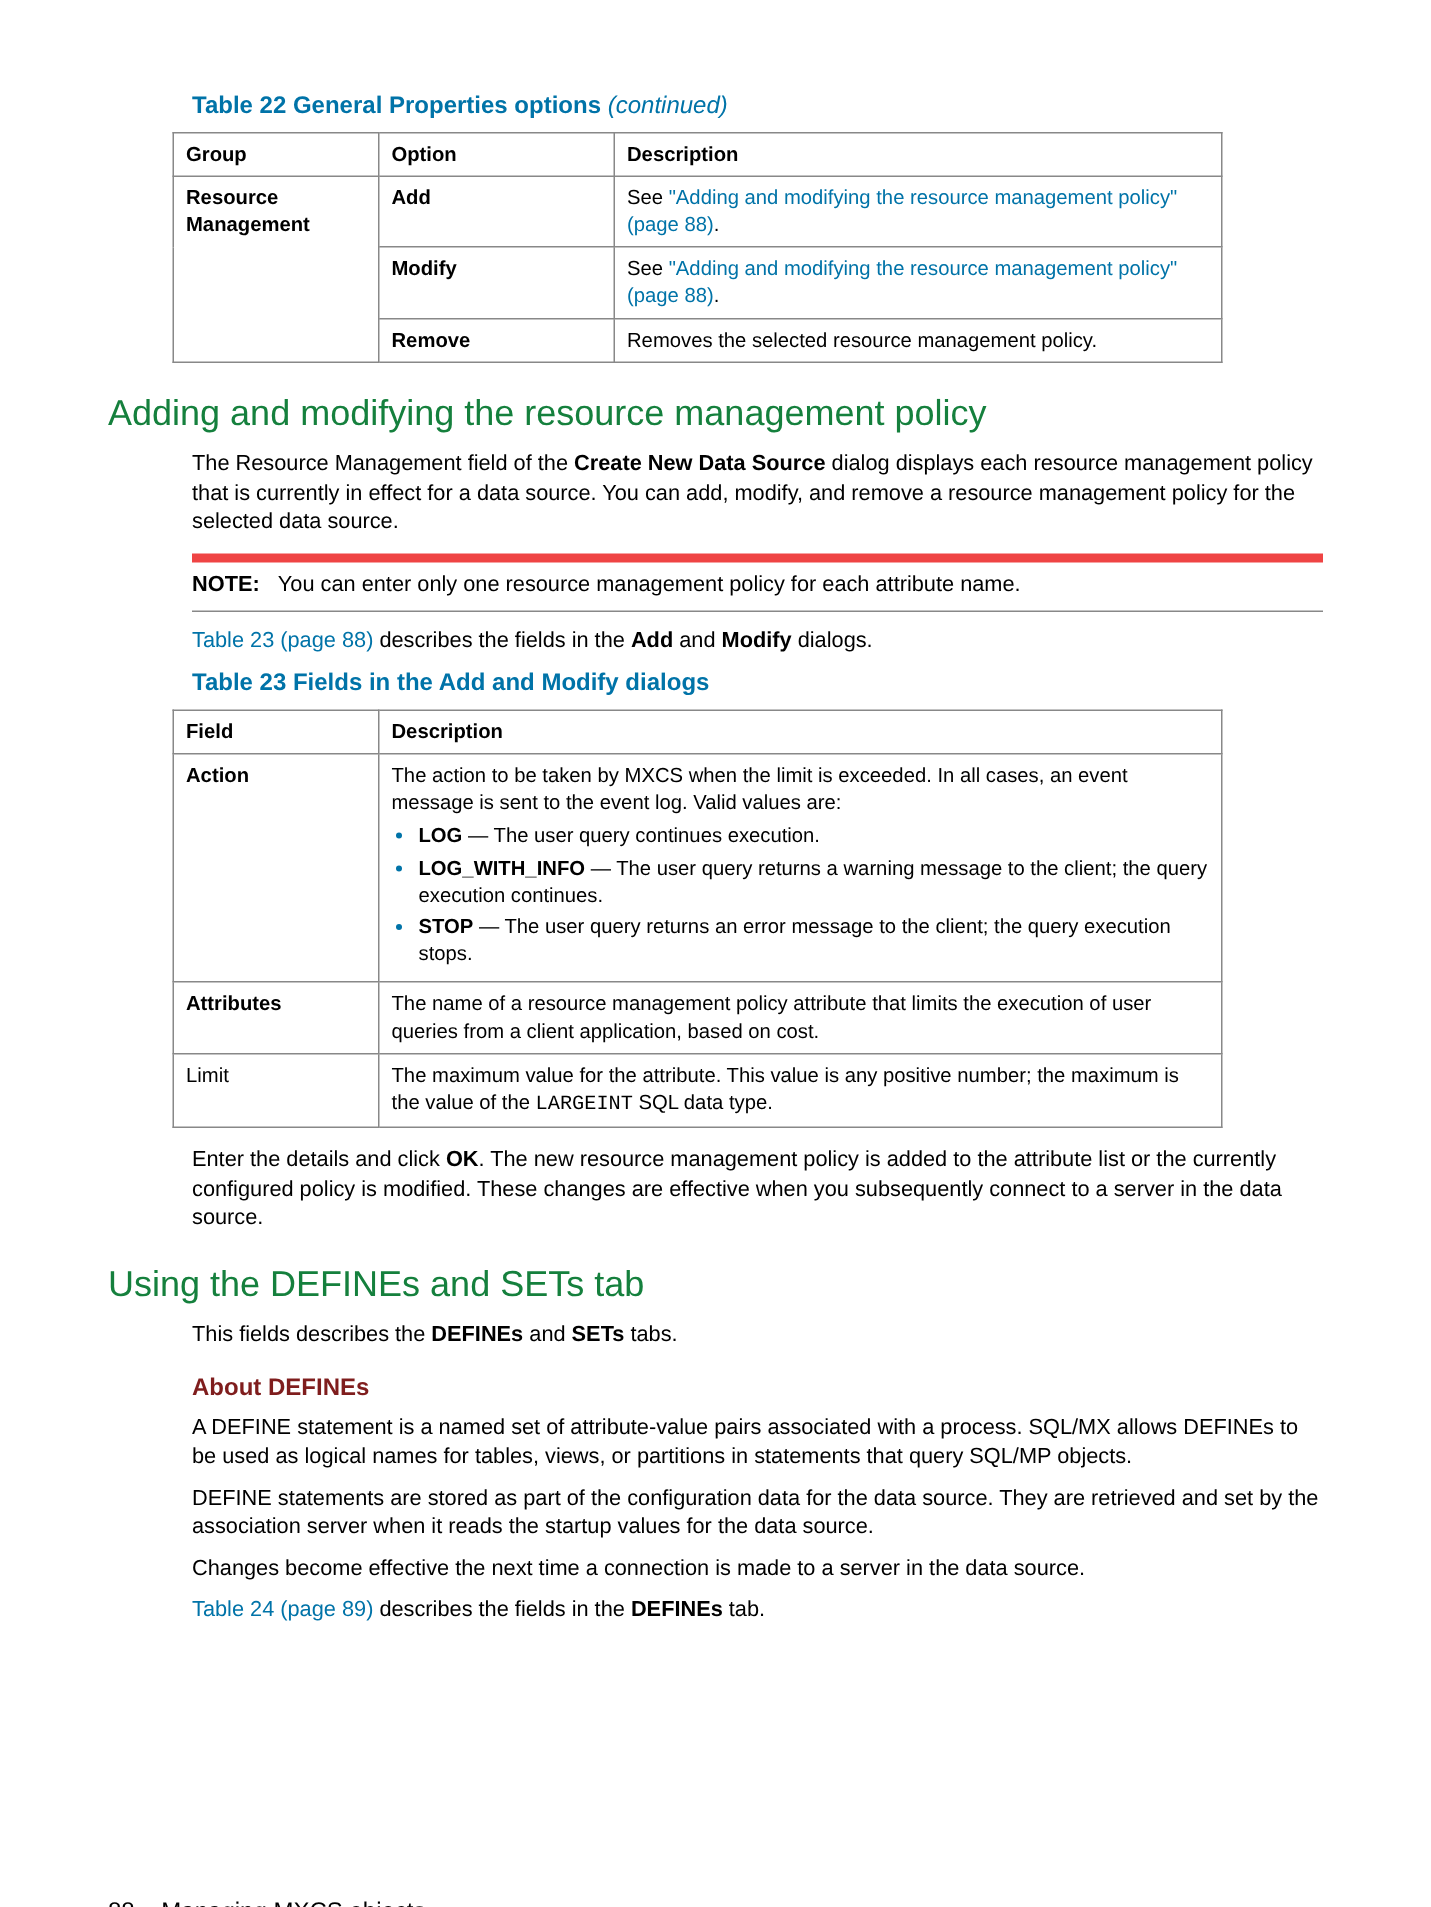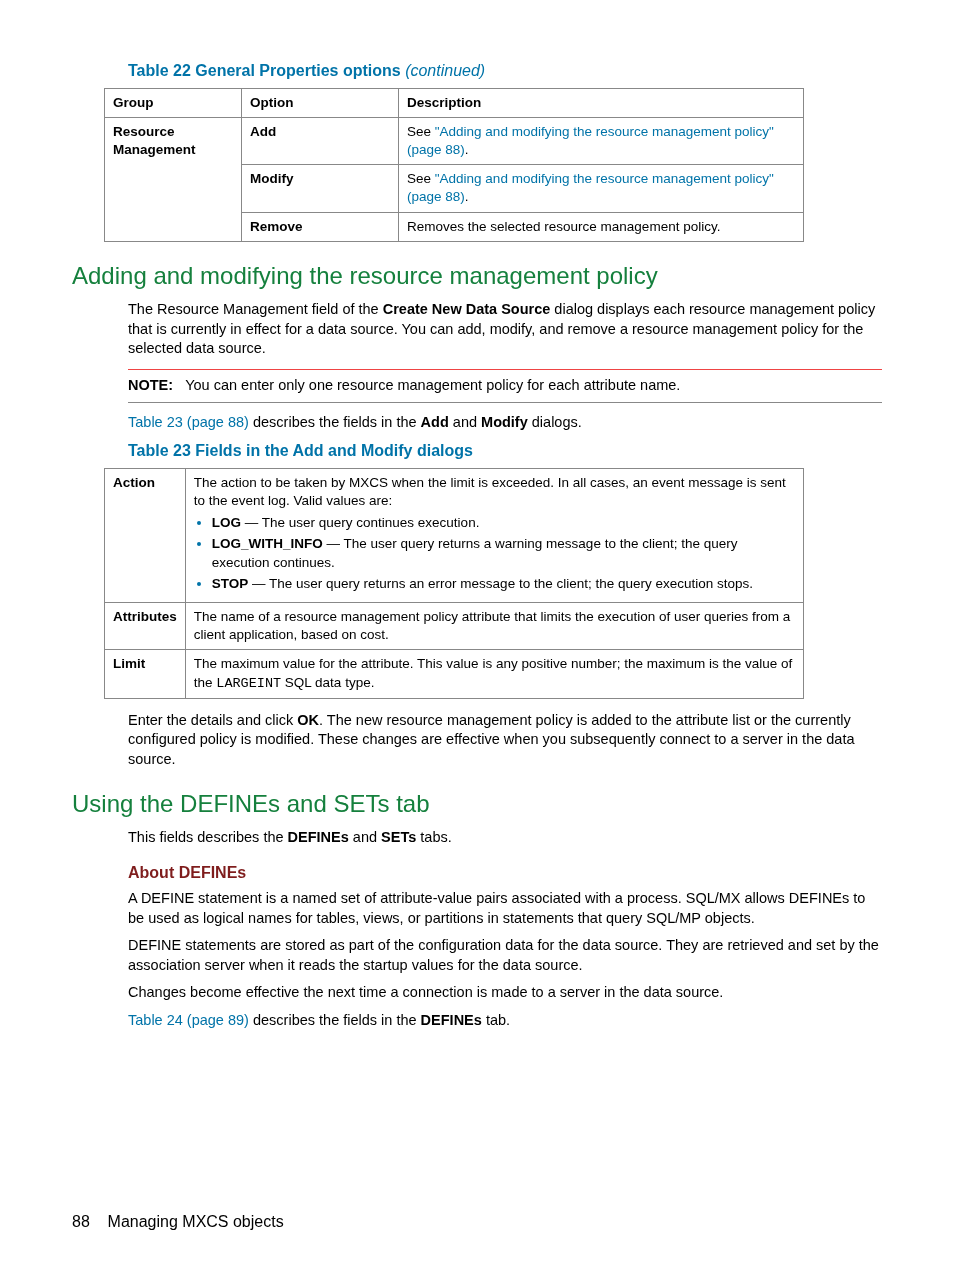--- a/index.html
+++ b/index.html
@@ -20,21 +20,21 @@
     margin: 0 0 6px 56px;
   }
   .table-caption .contin {
     color: #0073a8;
     font-style: italic;
     font-weight: normal;
   }
   table.data {
     border-collapse: collapse;
     width: 700px;
-    margin-left: 32px;
+    margin-left: 43px;
     margin-bottom: 12px;
     font-size: 13.5px;
   }
   table.data th, table.data td {
     border: 1px solid #888;
     padding: 5px 8px;
     text-align: left;
     vertical-align: top;
   }
   table.data th {
@@ -50,21 +50,21 @@
   h3 {
     color: #7f1d1d;
     font-weight: bold;
     font-size: 16px;
     margin: 14px 0 6px 56px;
   }
   p.body {
     margin: 6px 0 8px 56px;
   }
   .note-block {
-    border-top: 1px solid #ef4444;
+    border-top: 6px solid #ef4444;
     border-bottom: 1px solid #888;
     margin: 10px 0 10px 56px;
     padding: 6px 0;
   }
   .note-label { font-weight: bold; }
   .link { color: #0073a8; }
   ul.bullets {
     margin: 4px 0;
     padding-left: 18px;
   }
@@ -123,37 +123,41 @@
 <div class="note-block">
   <span class="note-label">NOTE:</span>&nbsp;&nbsp;&nbsp;<span>You can enter only one resource management policy for each attribute name.</span>
 </div>
 <p class="body">
   <span class="link">Table 23 (page 88)</span><span> describes the fields in the </span><b>Add</b><span> and </span><b>Modify</b><span> dialogs.</span>
 </p>
 
 <div class="table-caption">Table 23 Fields in the Add and Modify dialogs</div>
 <table class="data">
   <tbody>
+      <tr>
+    <th style="width:120px">Field</th>
+    <th>Description</th>
+  </tr>
   <tr>
     <td style="font-weight:bold">Action</td>
     <td>
       <div>The action to be taken by MXCS when the limit is exceeded. In all cases, an event message is sent to the event log. Valid values are:</div>
       <ul class="bullets">
         <li><b>LOG</b><span> — The user query continues execution.</span></li>
         <li><b>LOG_WITH_INFO</b><span> — The user query returns a warning message to the client; the query execution continues.</span></li>
         <li><b>STOP</b><span> — The user query returns an error message to the client; the query execution stops.</span></li>
       </ul>
     </td>
   </tr>
   <tr>
     <td style="font-weight:bold">Attributes</td>
     <td>The name of a resource management policy attribute that limits the execution of user queries from a client application, based on cost.</td>
   </tr>
   <tr>
-    <td style="font-weight:bold">Limit</td>
+    <td style="font-weight:normal">Limit</td>
     <td>
       <span>The maximum value for the attribute. This value is any positive number; the maximum is the value of the </span><span class="code">LARGEINT</span><span> SQL data type.</span>
     </td>
   </tr>
 </tbody>
   </table>
 
 <p class="body">
   <span>Enter the details and click </span><b>OK</b><span>. The new resource management policy is added to the attribute list or the currently configured policy is modified. These changes are effective when you subsequently connect to a server in the data source.</span>
 </p>

